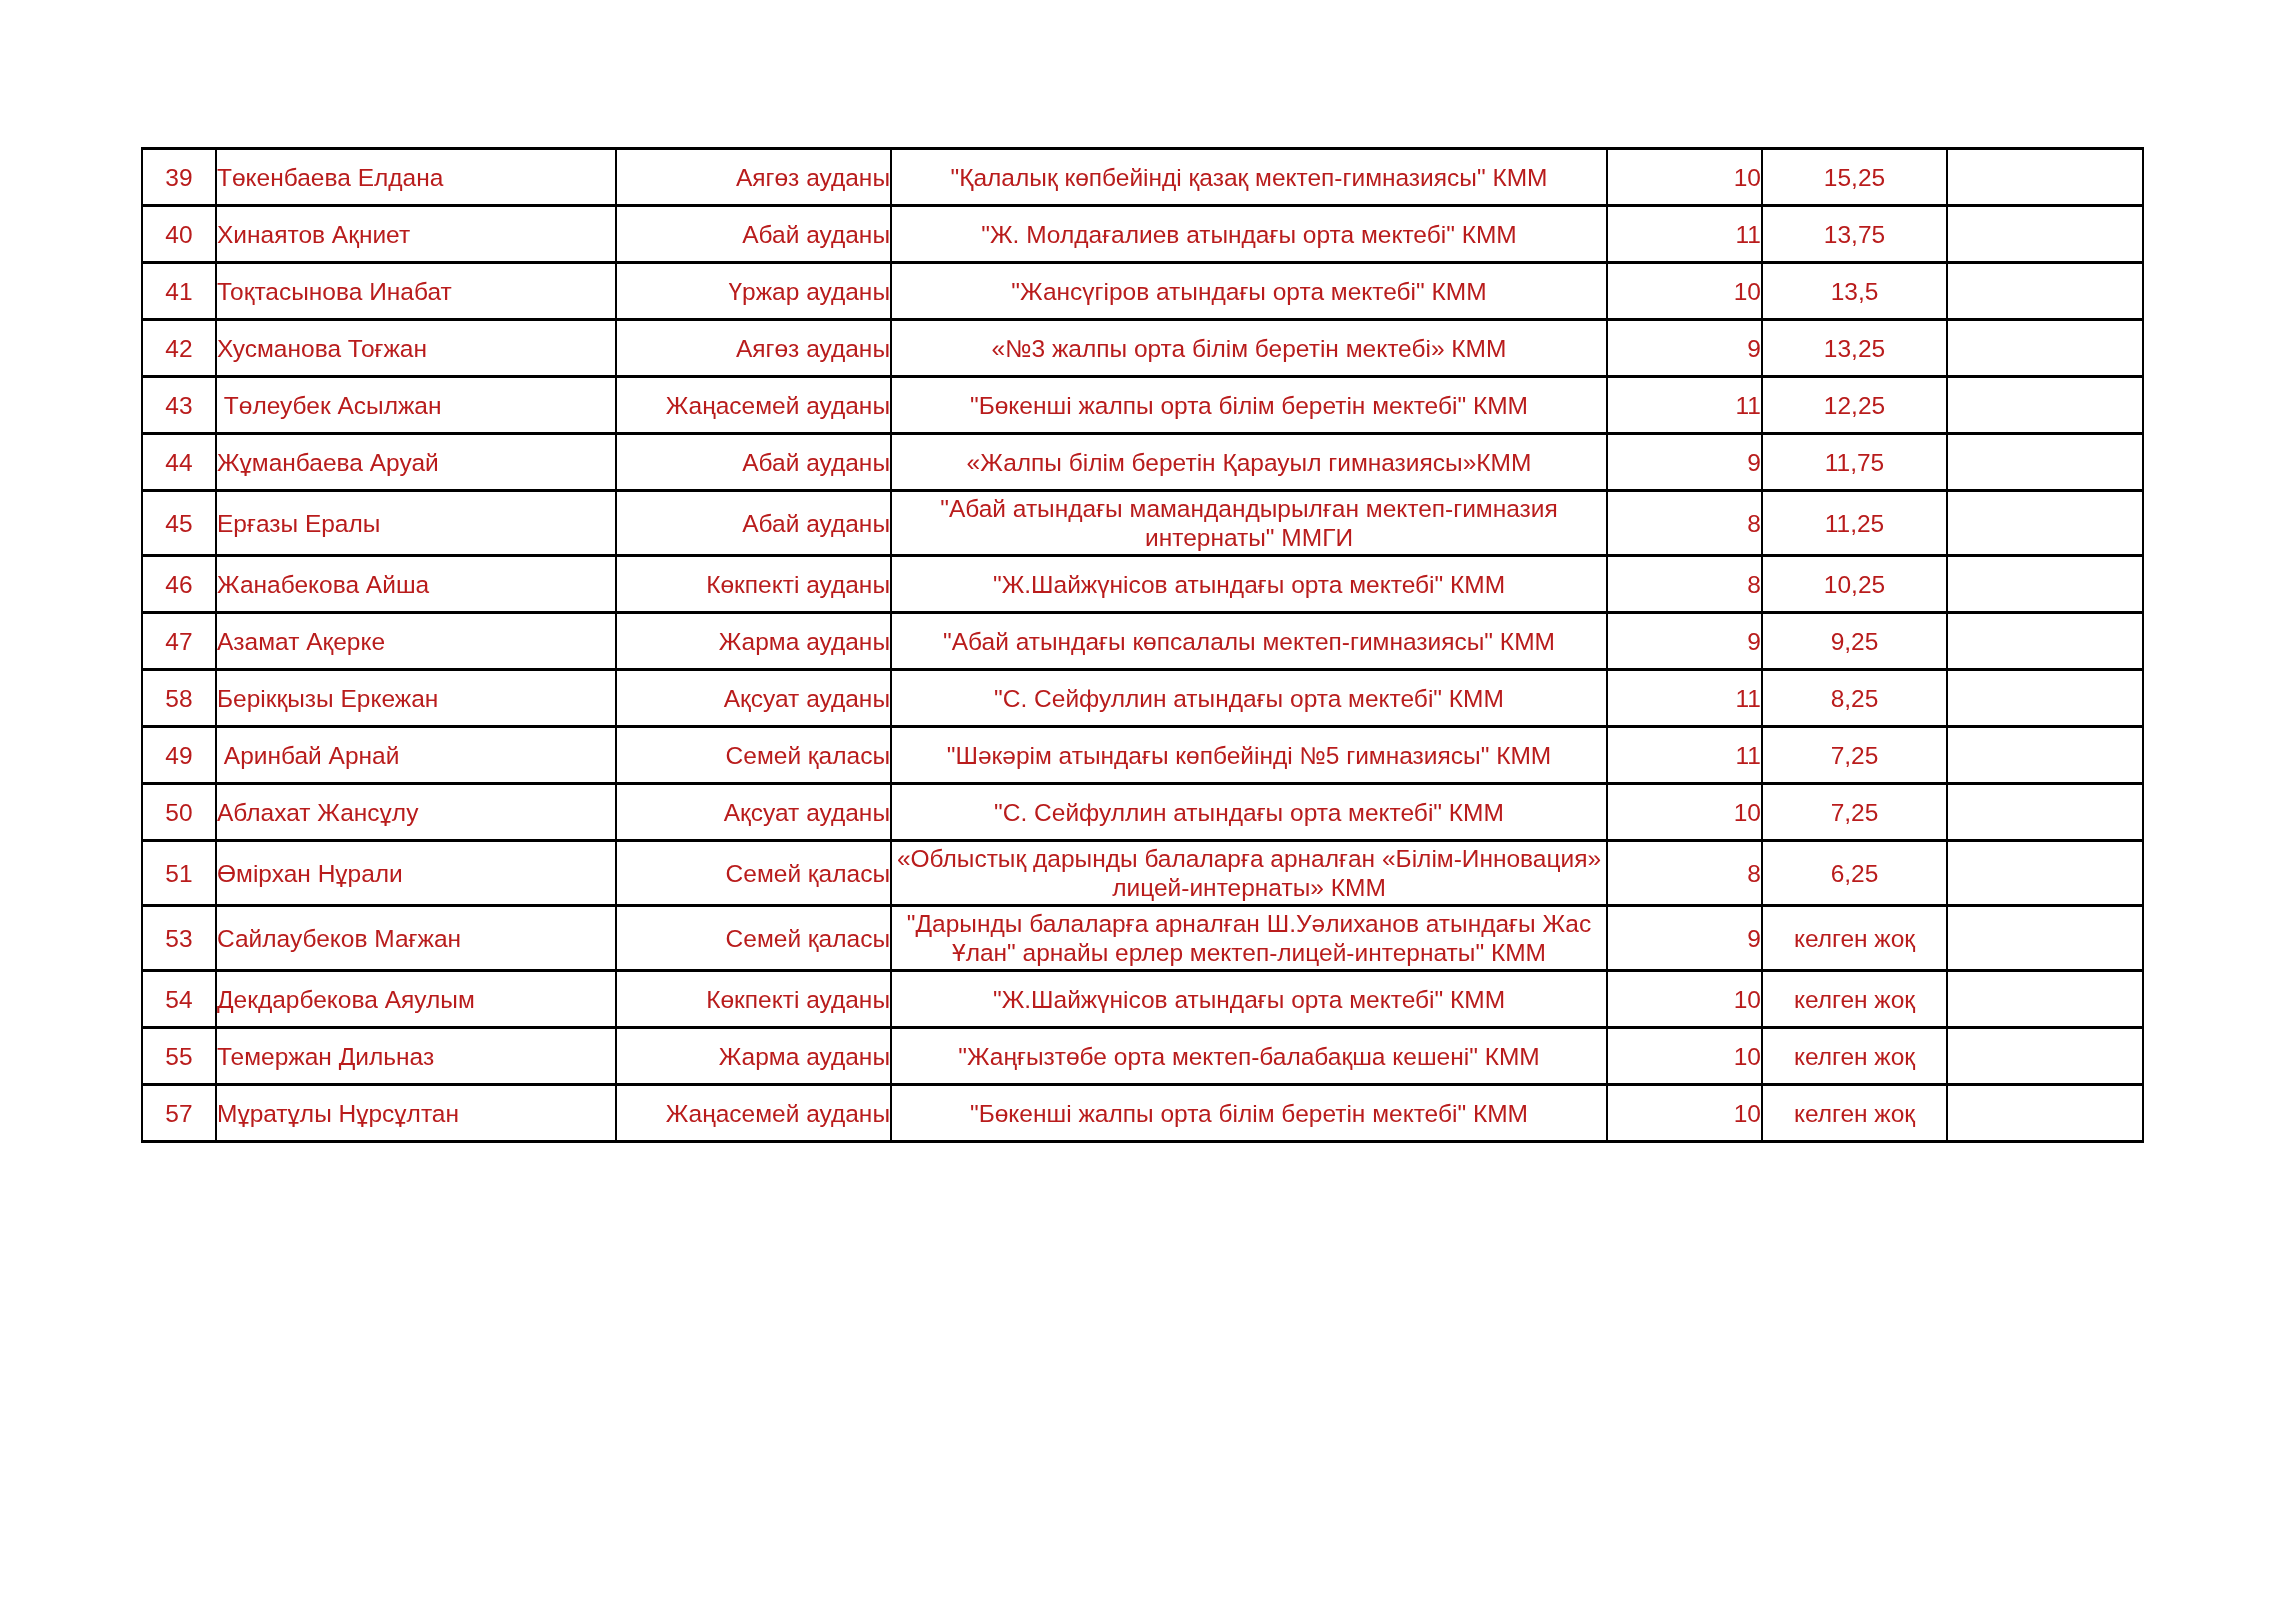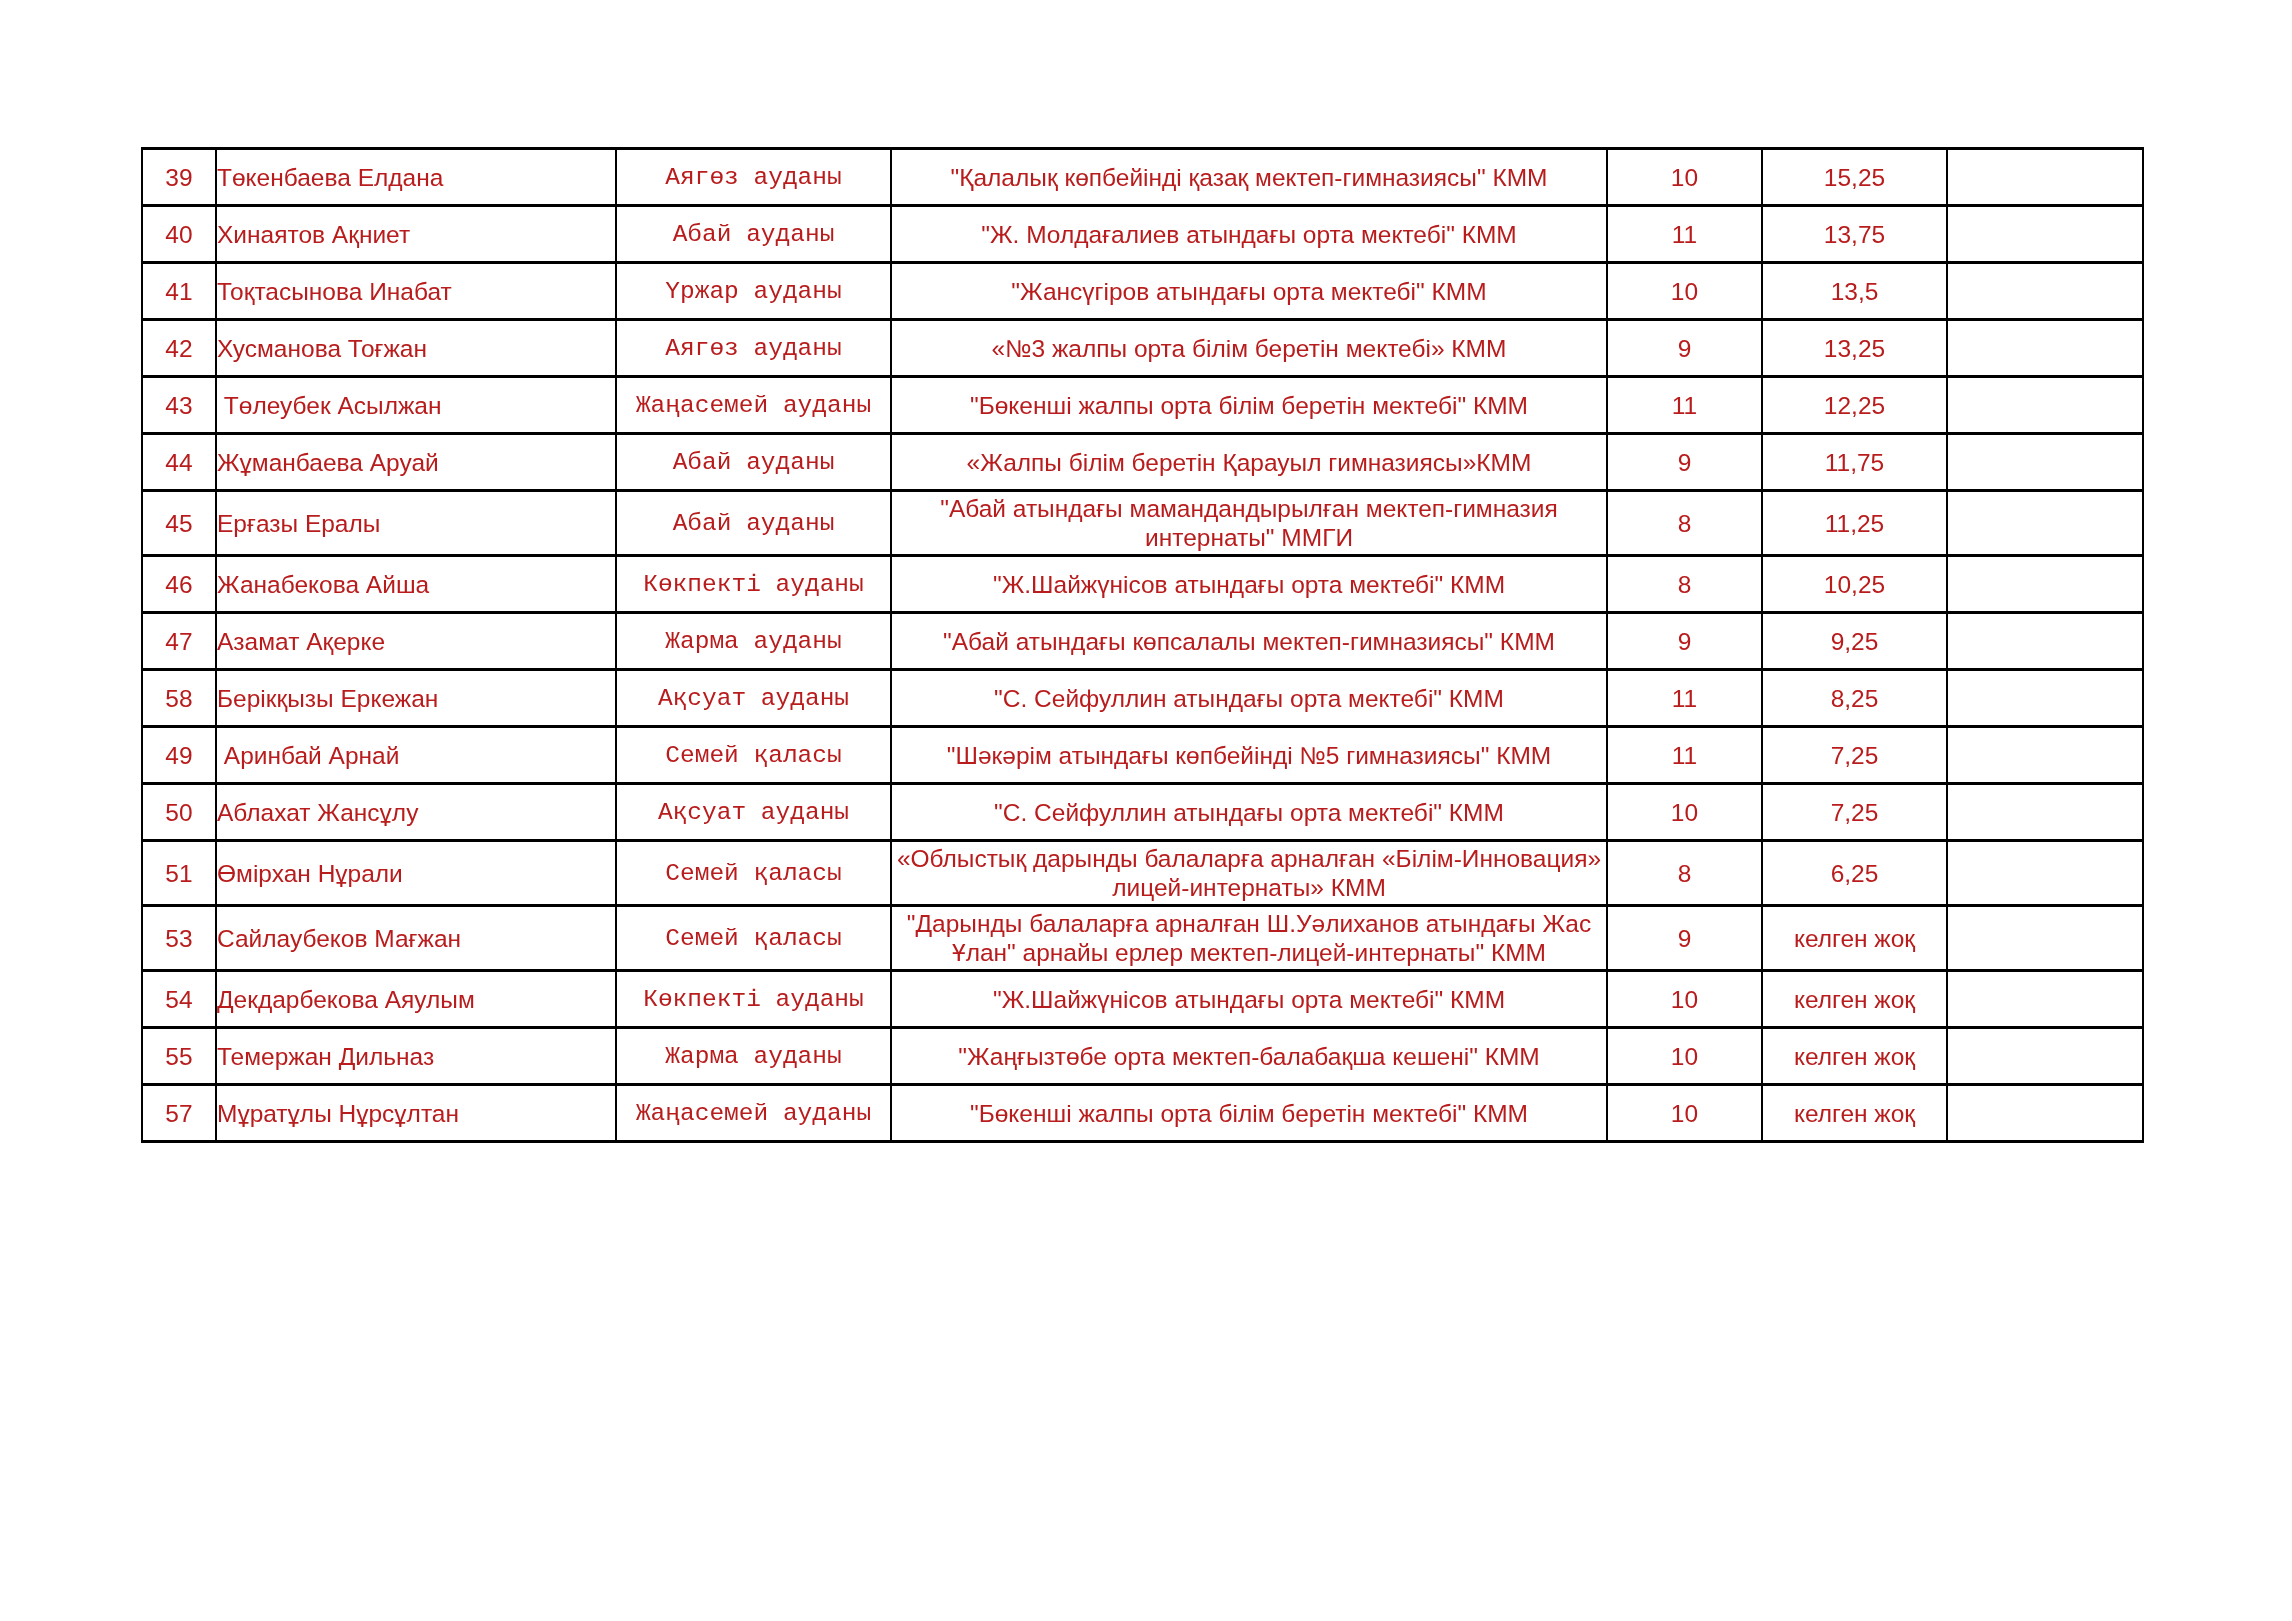--- a/index.html
+++ b/index.html
@@ -32,23 +32,23 @@
     border-top-width: 3.9px;
     border-bottom-width: 3.9px;
     vertical-align: middle;
     font-size: 24.5px;
     line-height: 29px;
     padding: 2px 0;
     overflow: hidden;
   }
   td.c-number   { text-align: center; }
   td.c-name     { text-align: left; padding-left: 7.8px; white-space: pre-wrap; }
-  td.c-district { text-align: center; padding-left: 7.8px; font-family: Liberation Mono, monospace; }
+  td.c-district { text-align: right; padding-left: 7.8px; }
   td.c-school   { text-align: center; padding-left: 5.9px; padding-right: 5.9px; }
-  td.c-grade    { text-align: center; }
+  td.c-grade    { text-align: right; }
   td.c-score    { text-align: center; font-weight: normal; }
   td.c-note     { }
 </style>
 </head>
 <body>
 
 <div class="page">
   <table class="results">
     <colgroup>
       <col style="width:74px">

